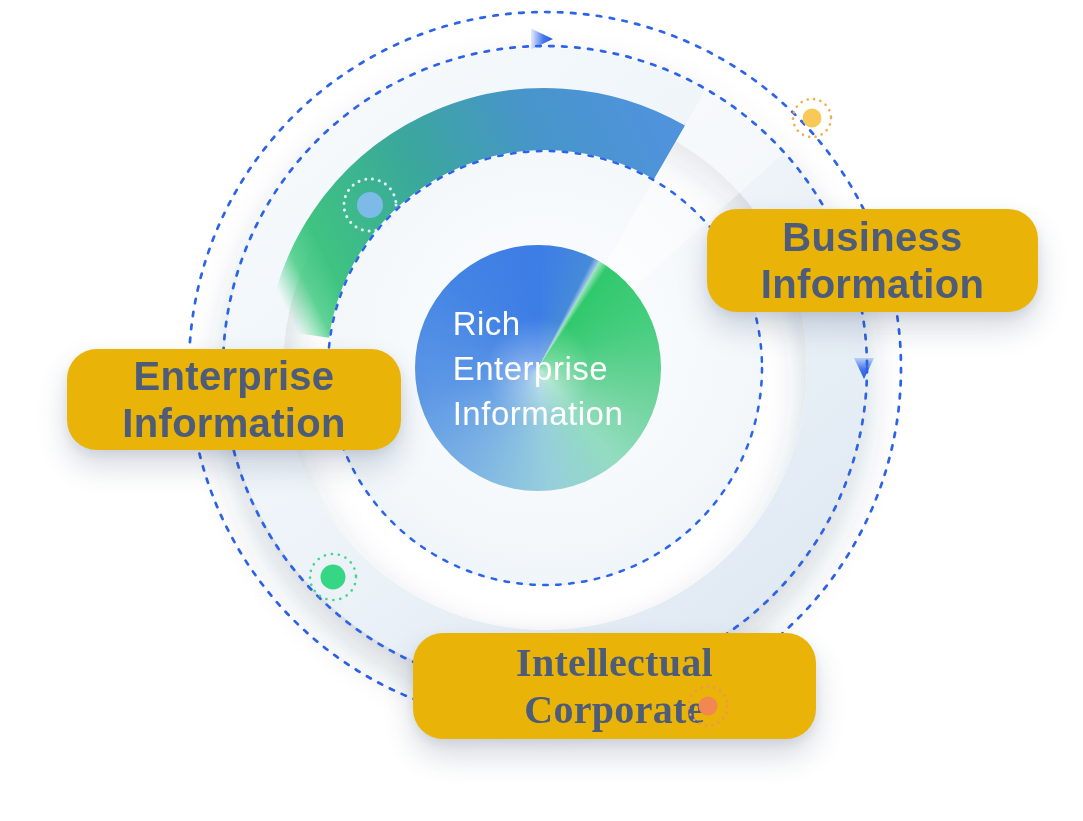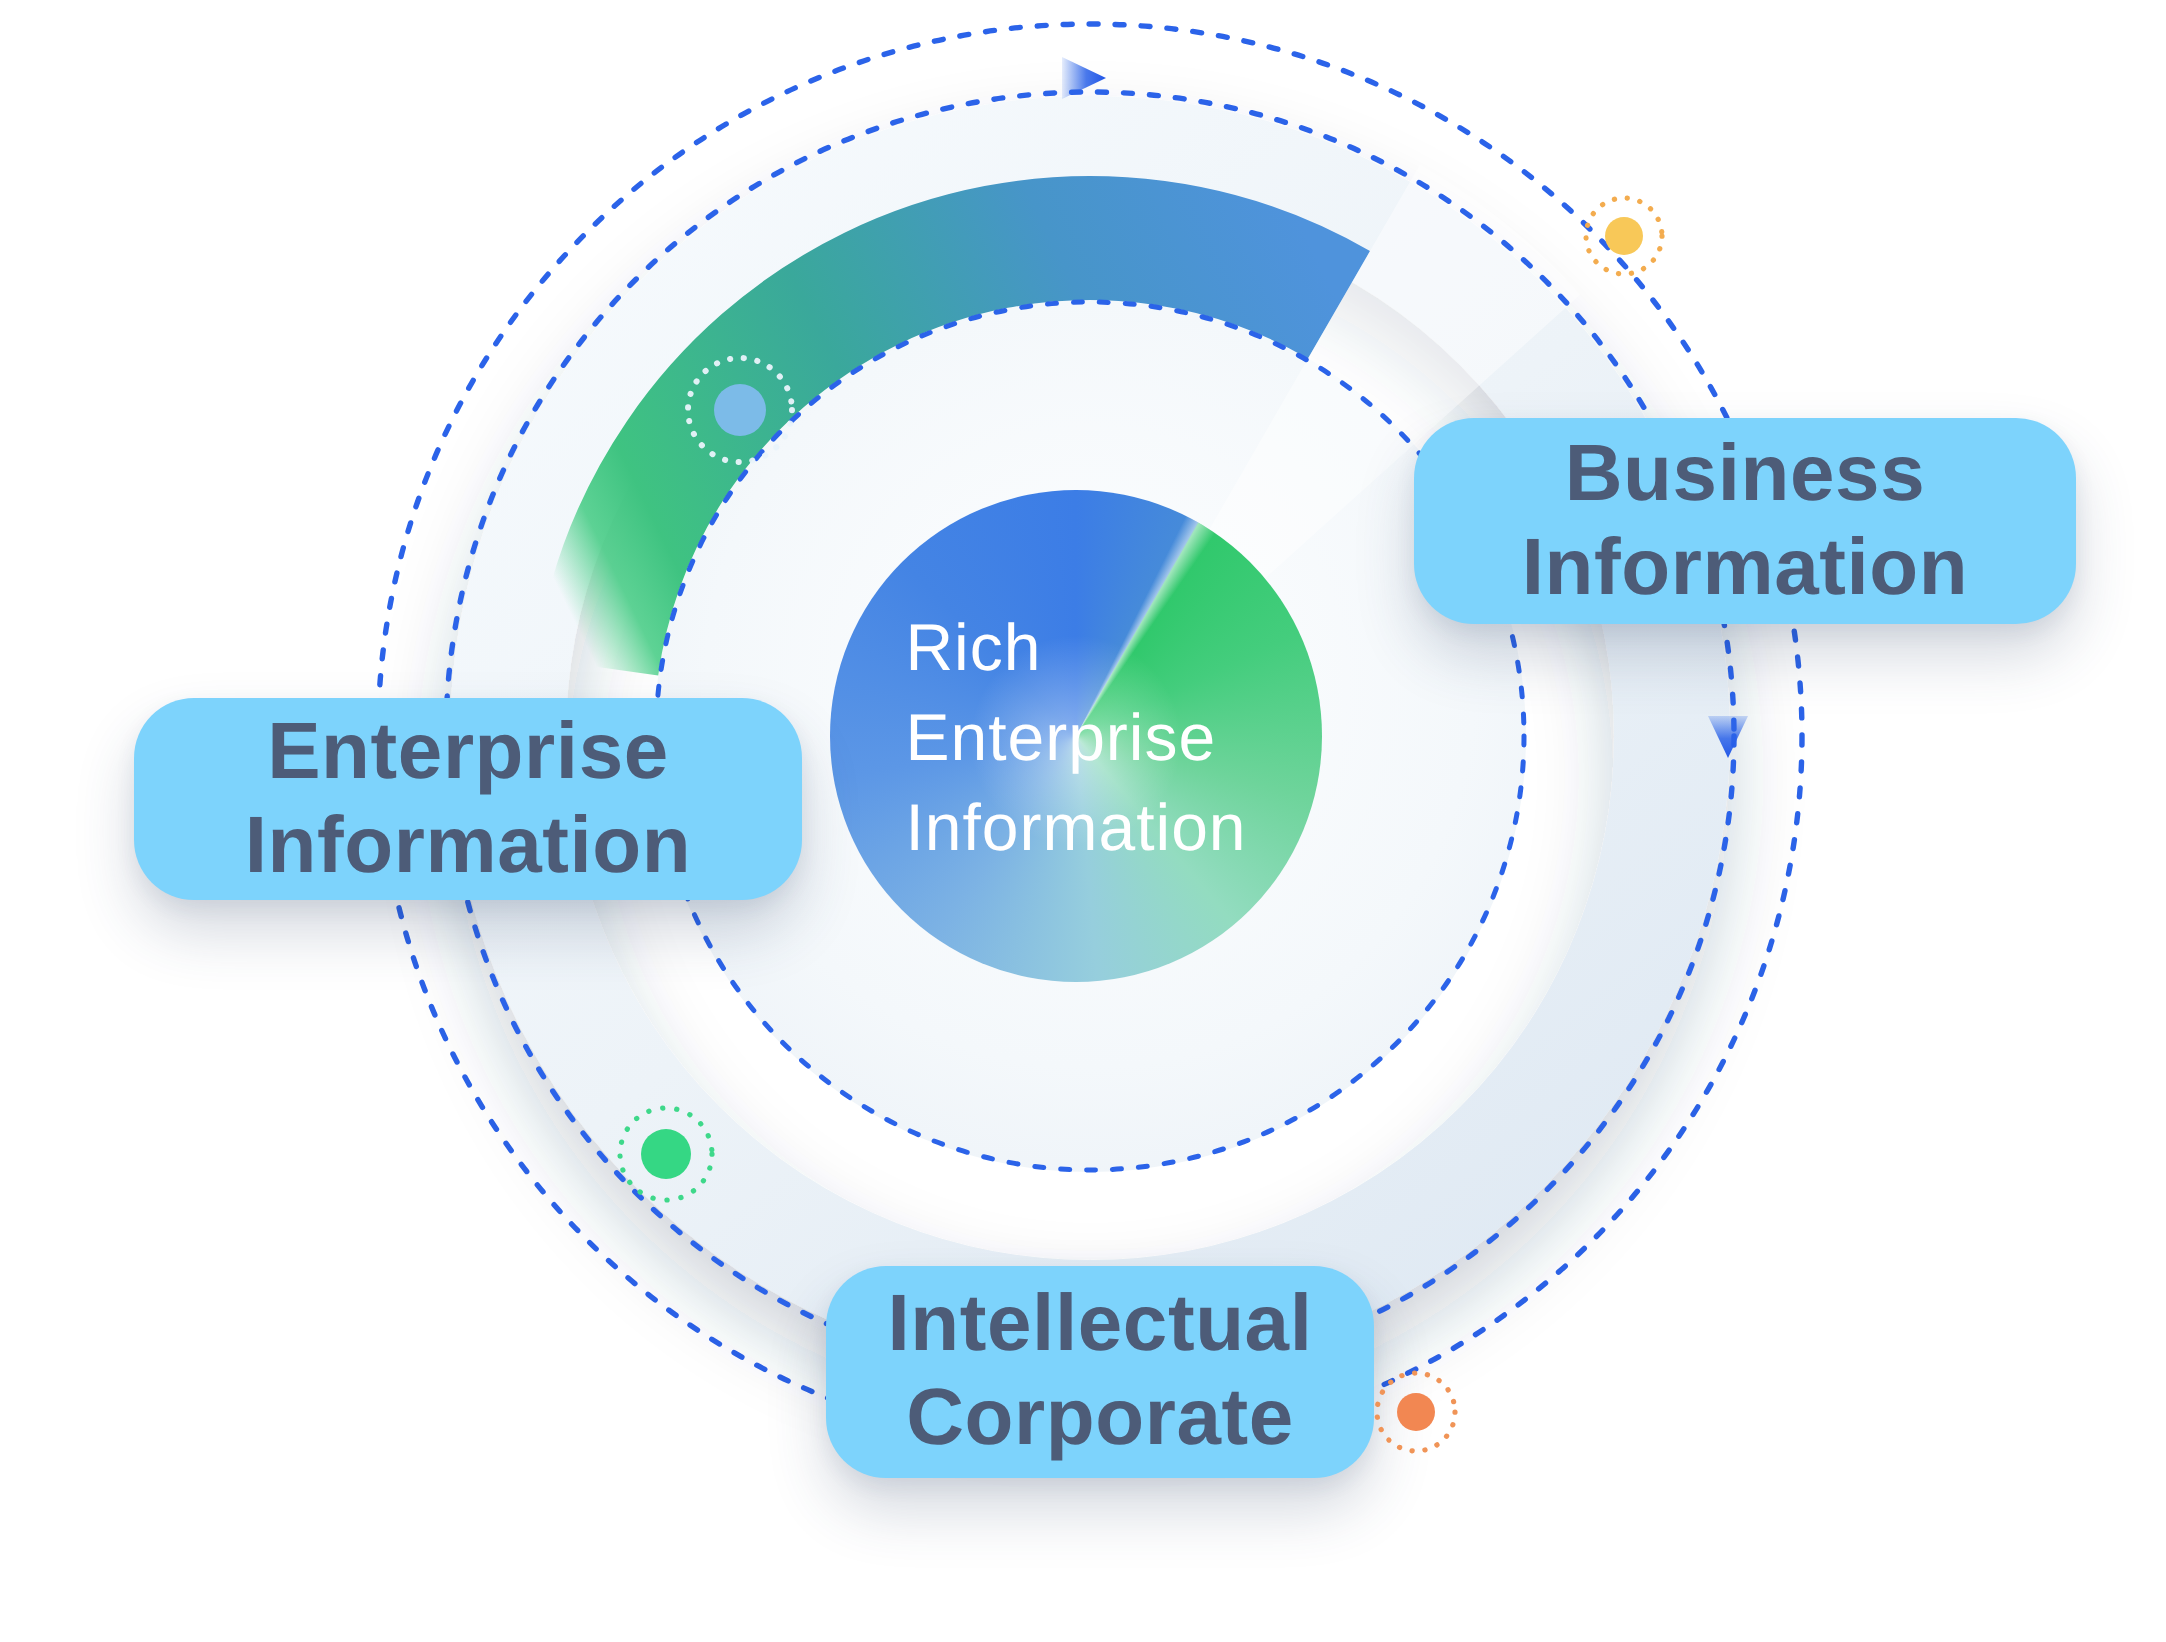--- a/index.html
+++ b/index.html
@@ -24,30 +24,30 @@
     position:absolute;left:0;top:0;width:100%;height:100%;border-radius:50%;
     background:conic-gradient(from 26.5deg, rgba(255,255,255,0) 0deg,
       rgba(255,255,255,0.55) 3.5deg, rgba(255,255,255,0) 8deg);
   }
   .center-text{
     position:relative;color:#ffffff;font-size:33px;line-height:45px;
     font-weight:400;text-align:left;letter-spacing:0.5px;
   }
   
   .card{
-    position:absolute;background:#7dd3fc;border-radius:30px;
+    position:absolute;background:#eab308;border-radius:30px;
     box-shadow:0 16px 30px rgba(43,65,98,0.20), 0 4px 10px rgba(43,65,98,0.08);
     color:#4d5c78;font-weight:600;font-size:40px;line-height:47px;
     text-align:center;letter-spacing:0.3px;
     display:flex;flex-direction:column;align-items:center;justify-content:center;
     z-index:3;
   }
   .card-business{left:707px;top:209px;width:331px;height:103px;}
   .card-enterprise{left:47px;top:349px;width:334px;height:101px;margin-left:20px;}
-  .card-intellectual{left:413px;top:633px;width:274px;height:106px;}
+  .card-intellectual{left:413px;top:633px;width:403px;height:106px;font-family:Liberation Serif, serif;}
   .dots-layer{z-index:4;pointer-events:none;}
   .base-layer{z-index:1;}
 </style>
 </head>
 <body>
 
 <div id="stage">
 
   <svg class="base-layer" width="1083" height="821" viewBox="0 0 1083 821">
     <defs>

